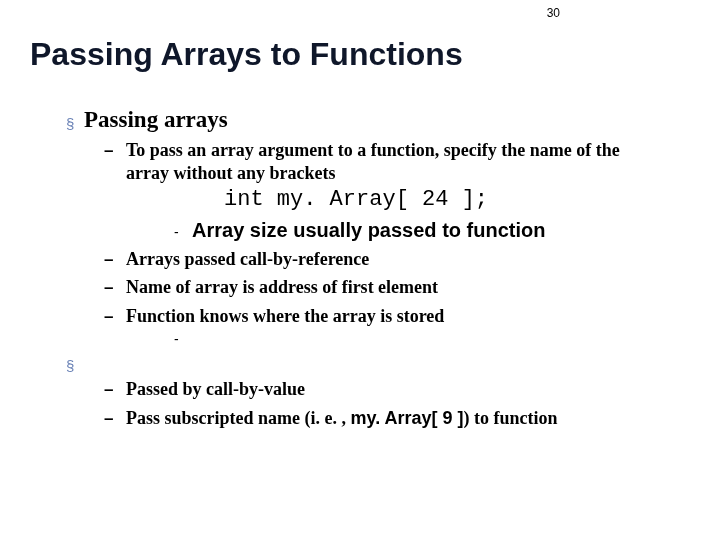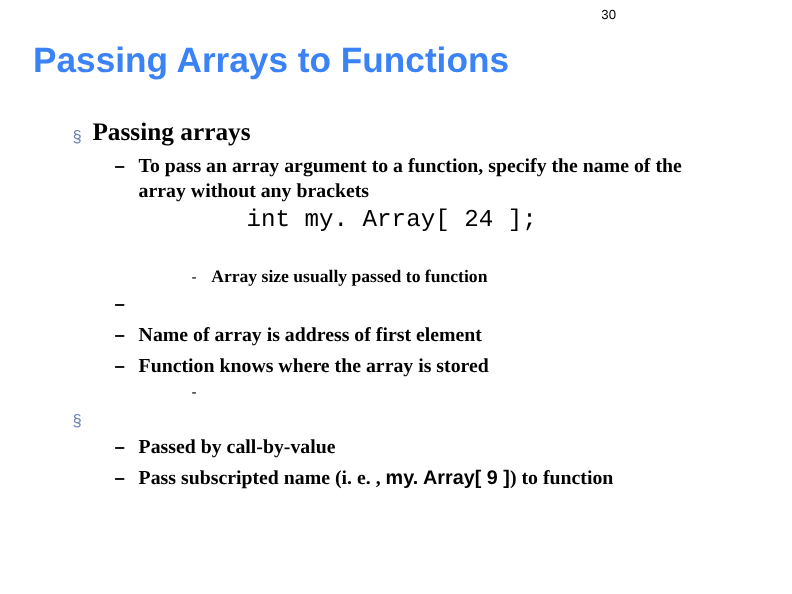--- a/index.html
+++ b/index.html
@@ -1,33 +1,33 @@
 <!DOCTYPE html>
 <html><head>
 <meta charset="utf-8">
 <style>
   * { box-sizing: border-box; margin: 0; padding: 0; }
   html, body { width: 720px; height: 540px; background: #fff; font-family: "Times New Roman", Times, serif; color: #000; }
   .slide { width: 720px; height: 540px; position: relative; padding: 8px 40px 20px 30px; }
   .pagenum { position: absolute; top: 6px; right: 160px; font-family: Arial, Helvetica, sans-serif; font-size: 12px; color: #000; }
-  .title { font-family: Arial, Helvetica, sans-serif; font-weight: 700; color: #3b82f6; font-size: 32px; margin-top: 28px; margin-bottom: 34px; }
+  .title { font-family: Arial, Helvetica, sans-serif; font-weight: 700; color: #0f172a; font-size: 32px; margin-top: 28px; margin-bottom: 34px; }
   .content { padding-left: 36px; }
   .lvl1 { display: flex; align-items: baseline; margin-top: 4px; margin-bottom: 6px; }
   .lvl1 .bullet { font-family: Arial, Helvetica, sans-serif; color: #6a82b6; font-size: 15px; width: 18px; flex: 0 0 18px; position: relative; top: 2px; }
   .lvl1 .txt { font-family: "Times New Roman", Times, serif; font-size: 23px; font-weight: 700; }
   .lvl2-wrap { padding-left: 38px; }
   .lvl2 { display: flex; align-items: baseline; margin-top: 6px; }
   .lvl2 .dash { font-family: Arial, Helvetica, sans-serif; font-weight: 700; font-size: 17px; width: 22px; flex: 0 0 22px; }
   .lvl2 .txt { font-family: "Times New Roman", Times, serif; font-size: 18px; font-weight: 700; line-height: 1.25; max-width: 540px; }
   .code-block { padding-left: 120px; margin-top: 2px; }
   .code { font-family: "Courier New", Courier, monospace; font-size: 22px; line-height: 1.3; }
   .lvl3-wrap { padding-left: 70px; }
   .lvl3 { display: flex; align-items: baseline; margin-top: 4px; margin-bottom: 4px; }
   .lvl3 .dash { font-family: Arial, Helvetica, sans-serif; font-size: 14px; width: 18px; flex: 0 0 18px; }
-  .lvl3 .txt { font-family: Liberation Serif, serif; font-size: 16px; font-weight: 700; margin-top: 24px; }
+  .lvl3 .txt { font-family: Liberation Sans, sans-serif; font-size: 20px; font-weight: 700; }
   .inline-code { font-family: Arial, Helvetica, sans-serif; font-weight: 700; }
 </style>
 </head>
 <body>
 
 <div class="slide">
   <div class="pagenum">30</div>
   <div class="title">Passing Arrays to Functions</div>
 
   <div class="content">
@@ -50,20 +50,21 @@
 
       <div class="lvl3-wrap">
         <div class="lvl3">
           <span class="dash">-</span>
           <span class="txt">Array size usually passed to function</span>
         </div>
       </div>
 
       <div class="lvl2">
         <span class="dash">–</span>
+        <span class="txt">Arrays passed call-by-reference</span>
       </div>
       <div class="lvl2">
         <span class="dash">–</span>
         <span class="txt">Name of array is address of first element</span>
       </div>
       <div class="lvl2">
         <span class="dash">–</span>
         <span class="txt">Function knows where the array is stored</span>
       </div>
 

